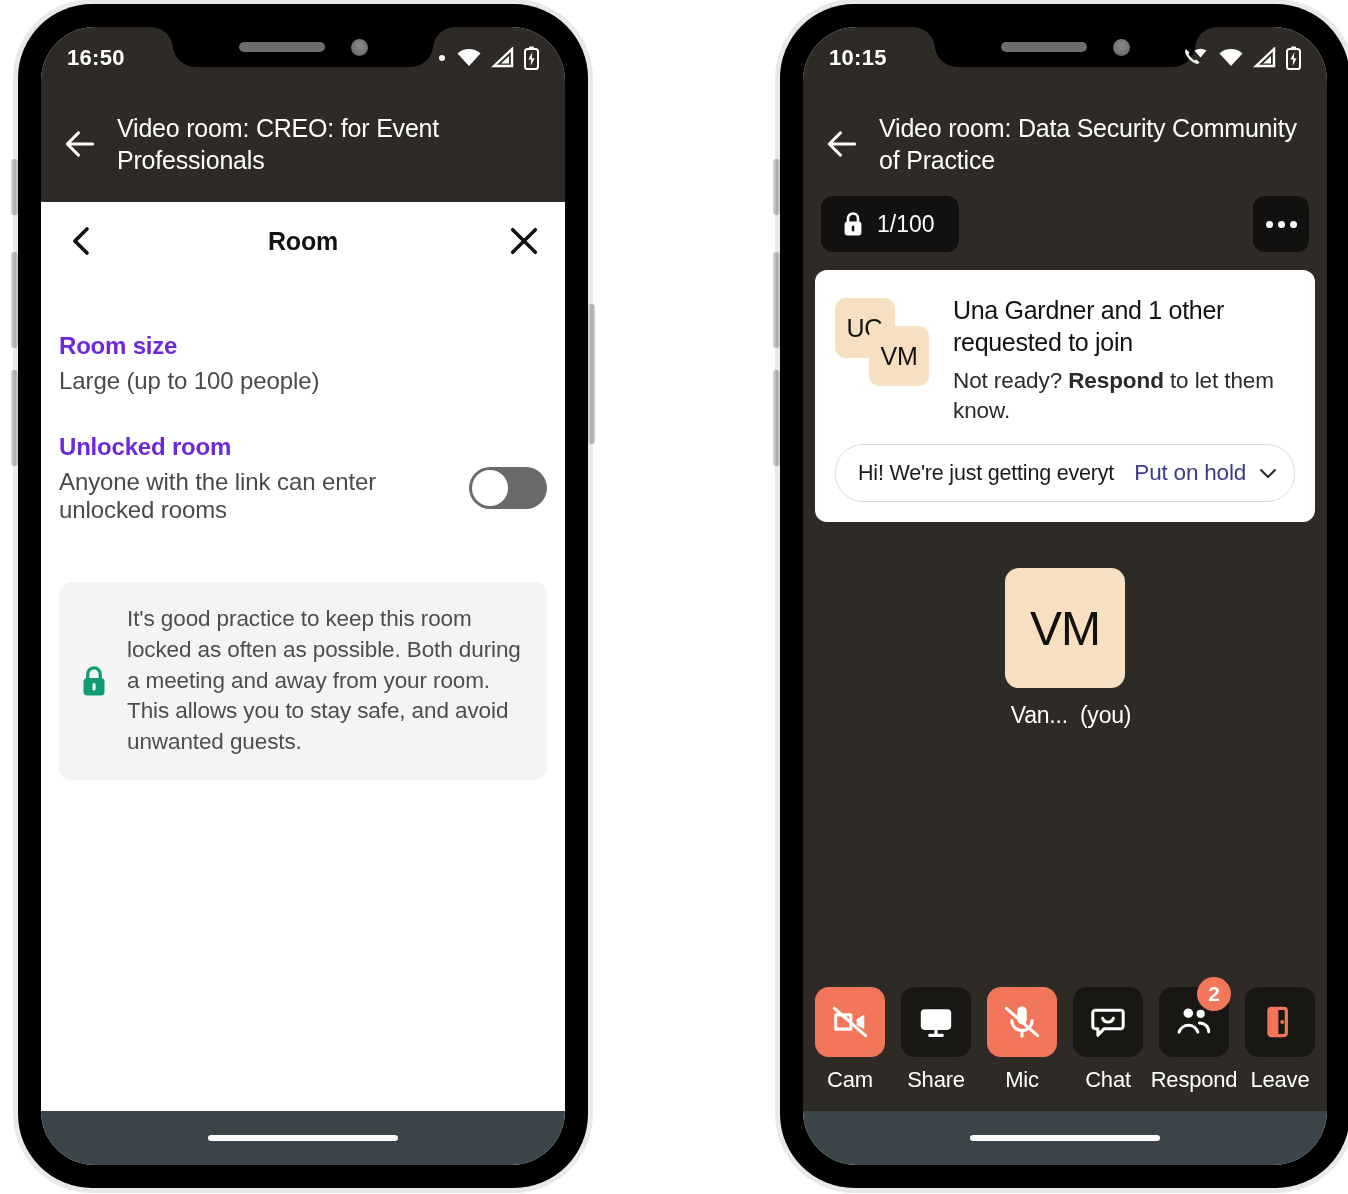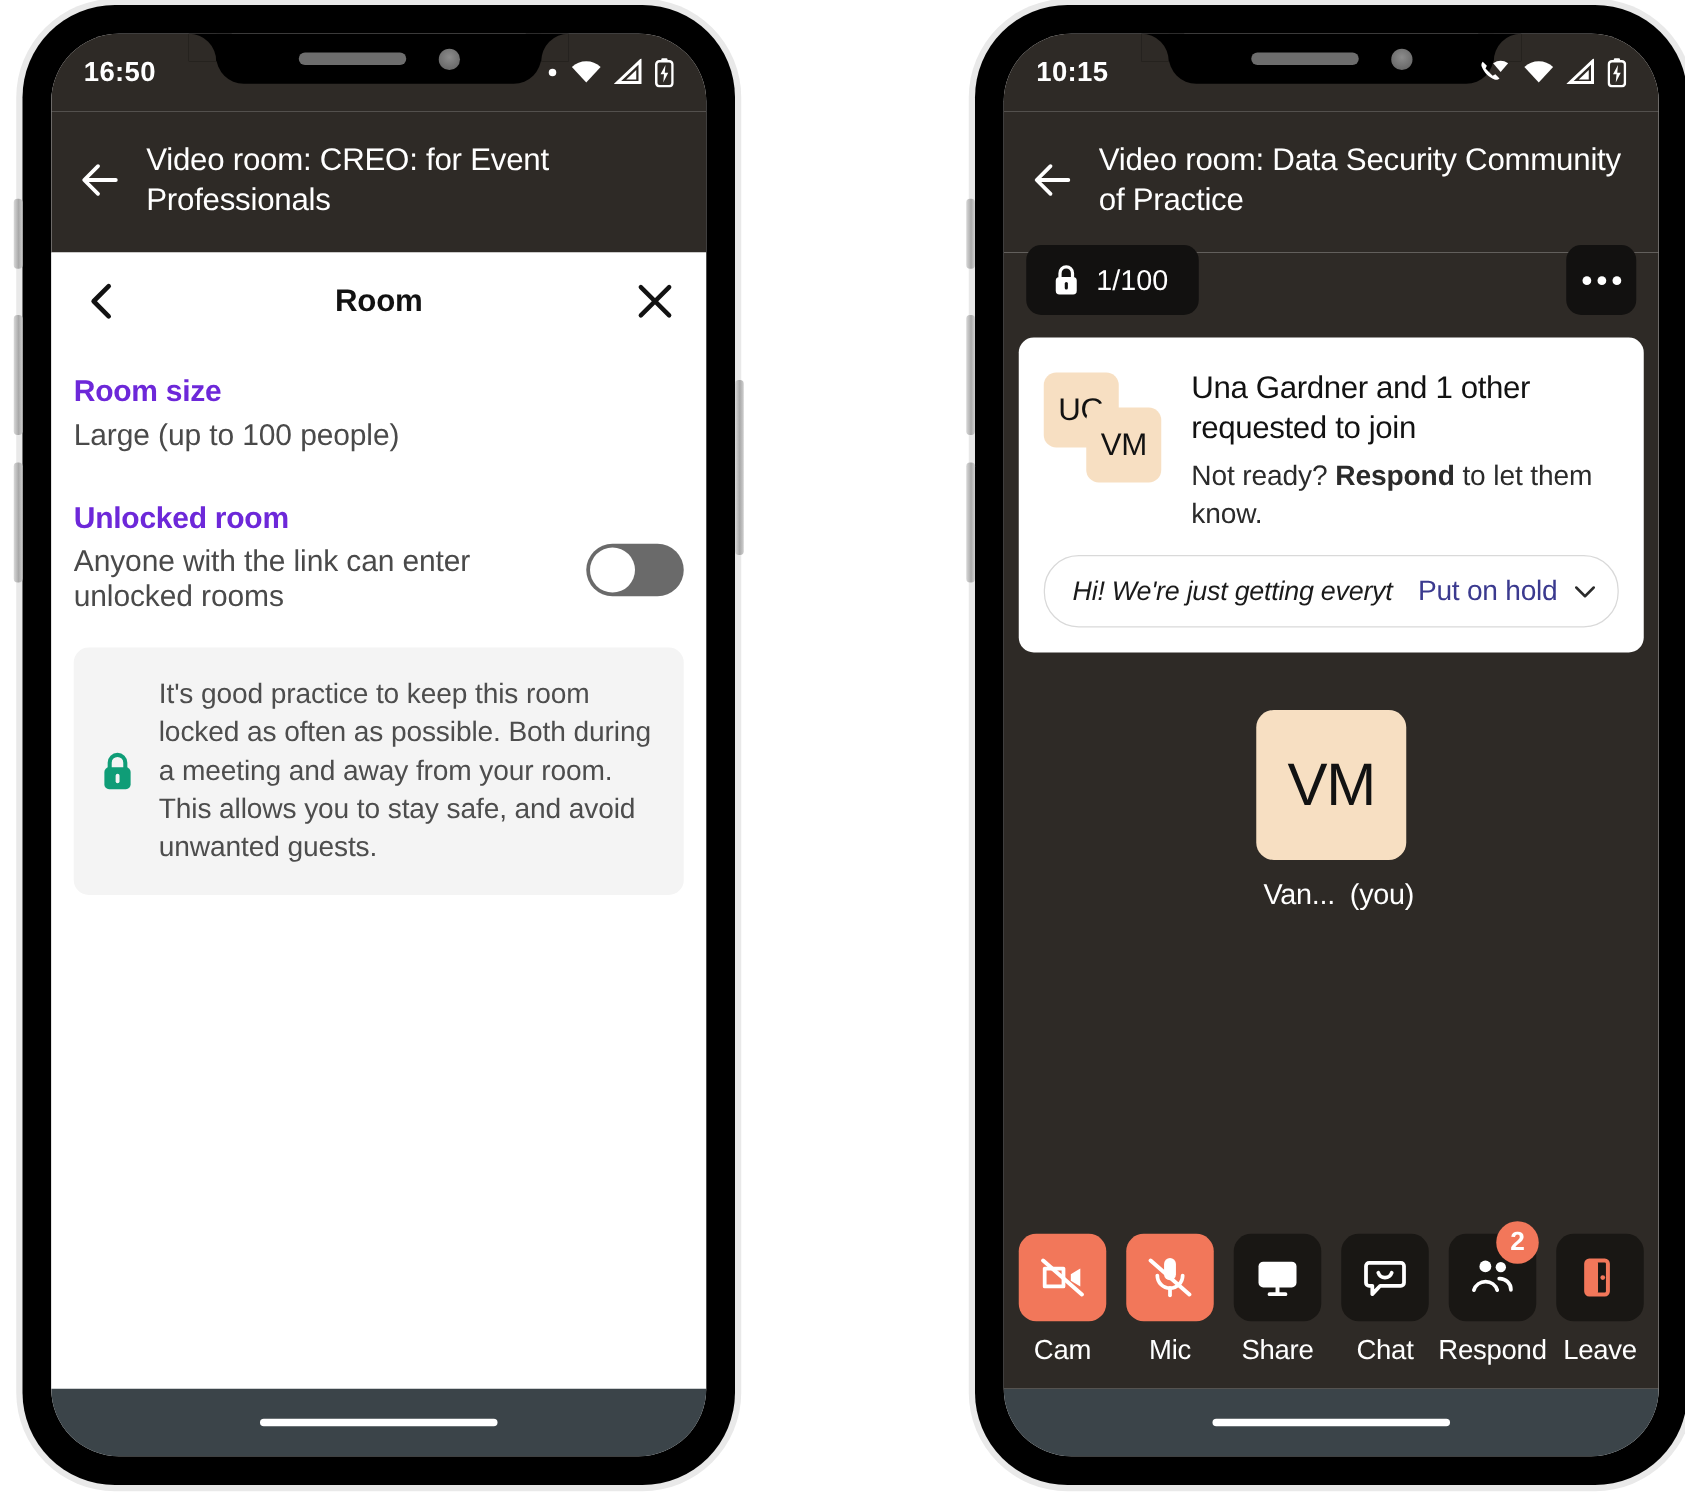--- a/index.html
+++ b/index.html
@@ -92,21 +92,21 @@
     padding: 22px 20px 26px 20px;
     gap: 18px;
   }
   .back-arrow { width: 38px; height: 38px; flex: 0 0 auto; margin-top: 14px; }
   .app-title {
     font-size: 25px; font-weight: 500; line-height: 1.26;
     letter-spacing: -0.2px; padding-top: 2px;
   }
 
   
-  .sheet { background: #fff; flex: 1 1 auto; display: flex; flex-direction: column; min-height: 0; }
+  .sheet { background: #fff; flex: 1 1 auto; display: flex; flex-direction: column; min-height: 0; gap: 32px; }
   .sheet-bar {
     display: flex; align-items: center; justify-content: space-between;
     padding: 22px 24px 8px 24px;
   }
   .sheet-title { font-size: 25px; font-weight: 700; color: #121212; letter-spacing: -0.2px; }
   .chev-back, .close-x { width: 34px; height: 34px; }
 
   .sheet-body { padding: 34px 18px 0 18px; }
   .field-label { font-size: 24px; font-weight: 700; color: #6d28d9; letter-spacing: -0.2px; }
   .field-value { font-size: 24px; color: #4a4a4a; margin-top: 7px; letter-spacing: -0.1px; }
@@ -172,21 +172,21 @@
   .notif-sub b { font-weight: 700; }
 
   .reply-row {
     margin-top: 18px;
     border: 1px solid #d9d9d9; border-radius: 28px;
     height: 58px; display: flex; align-items: center;
     padding: 0 14px 0 22px; gap: 10px;
   }
   .reply-text {
     font-size: 21.5px; color: #1b1b1b; white-space: nowrap; overflow: hidden;
-    flex: 1 1 auto; letter-spacing: -0.2px; font-style: italic;
+    flex: 1 1 auto; letter-spacing: -0.2px;
   }
   .reply-action { font-size: 22.5px; color: #3b3a8f; font-weight: 500; white-space: nowrap; letter-spacing: -0.2px; }
   .chev-dn { width: 24px; height: 24px; flex: 0 0 auto; }
 
   .stagearea { flex: 1 1 auto; display: flex; flex-direction: column; align-items: center; padding-top: 46px; }
   .tile {
     width: 120px; height: 120px; border-radius: 14px;
     background: #f7dfc2; color: #121212;
     display: flex; align-items: center; justify-content: center;
     font-size: 48px; font-weight: 500; letter-spacing: -1px;
@@ -400,44 +400,44 @@
               <svg width="38" height="38" viewBox="0 0 24 24">
                 <path d="M3 7.5 h9.5 v9 H3 Z" fill="none" stroke="#fff" stroke-width="1.9" stroke-linejoin="round"></path>
                 <path d="M16.2 10.3 L21 7.4 v9.2 l-4.8 -2.9 Z" fill="#fff"></path>
                 <path d="M2.2 3.4 L21.8 20.6" stroke="#fff" stroke-width="2" stroke-linecap="round"></path>
               </svg>
             </div>
             <div class="lbl">Cam</div>
           </div>
 
           <div class="ctl">
+            <div class="btn">
+              <svg width="38" height="38" viewBox="0 0 24 24">
+                <rect x="2.4" y="4" width="19.2" height="13" rx="2.4" fill="#fff"></rect>
+                <path d="M12 17 V20 M8 20.4 H16" stroke="#fff" stroke-width="2" stroke-linecap="round"></path>
+              </svg>
+            </div>
+            <div class="lbl">Share</div>
+          </div>
+
+          <div class="ctl">
             <div class="btn danger">
               <svg width="38" height="38" viewBox="0 0 24 24">
                 <rect x="9" y="2.2" width="6" height="11.2" rx="3" fill="#fff"></rect>
                 <path d="M5.6 11 a6.4 6.4 0 0 0 12.8 0" fill="none" stroke="#fff" stroke-width="1.9" stroke-linecap="round"></path>
                 <path d="M12 17.4 V21" stroke="#fff" stroke-width="1.9" stroke-linecap="round"></path>
                 <path d="M2.2 3.4 L21.8 20.6" stroke="#fff" stroke-width="2" stroke-linecap="round"></path>
               </svg>
             </div>
             <div class="lbl">Mic</div>
           </div>
 
           <div class="ctl">
             <div class="btn">
               <svg width="38" height="38" viewBox="0 0 24 24">
-                <rect x="2.4" y="4" width="19.2" height="13" rx="2.4" fill="#fff"></rect>
-                <path d="M12 17 V20 M8 20.4 H16" stroke="#fff" stroke-width="2" stroke-linecap="round"></path>
-              </svg>
-            </div>
-            <div class="lbl">Share</div>
-          </div>
-
-          <div class="ctl">
-            <div class="btn">
-              <svg width="38" height="38" viewBox="0 0 24 24">
                 <path d="M4 4.6 h16 a1.6 1.6 0 0 1 1.6 1.6 v8.4 a1.6 1.6 0 0 1 -1.6 1.6 H9.6 L5.6 20.4 v-4.2 H4 a1.6 1.6 0 0 1 -1.6 -1.6 V6.2 A1.6 1.6 0 0 1 4 4.6 Z" fill="none" stroke="#fff" stroke-width="1.9" stroke-linejoin="round"></path>
                 <path d="M8.6 9.6 a3.6 3.6 0 0 0 6.8 0" fill="none" stroke="#fff" stroke-width="1.9" stroke-linecap="round"></path>
               </svg>
             </div>
             <div class="lbl">Chat</div>
           </div>
 
           <div class="ctl">
             <div class="badge">2</div>
             <div class="btn">

